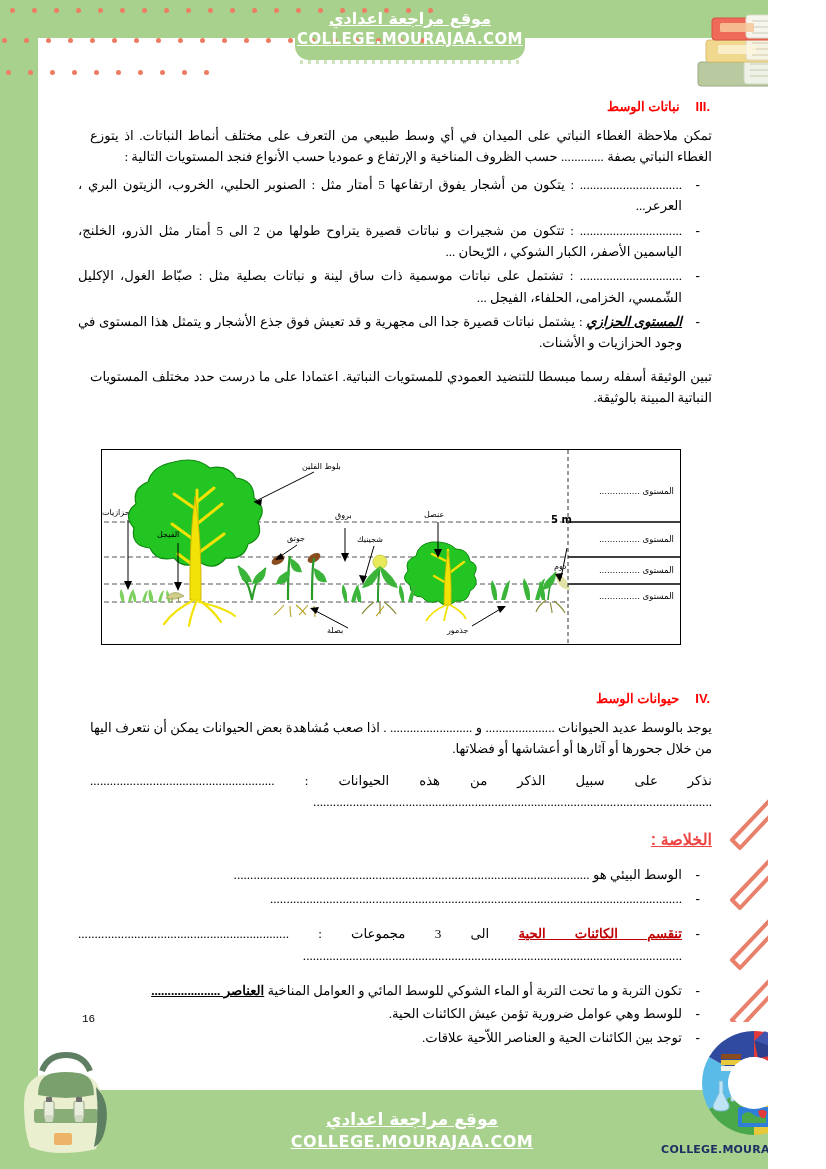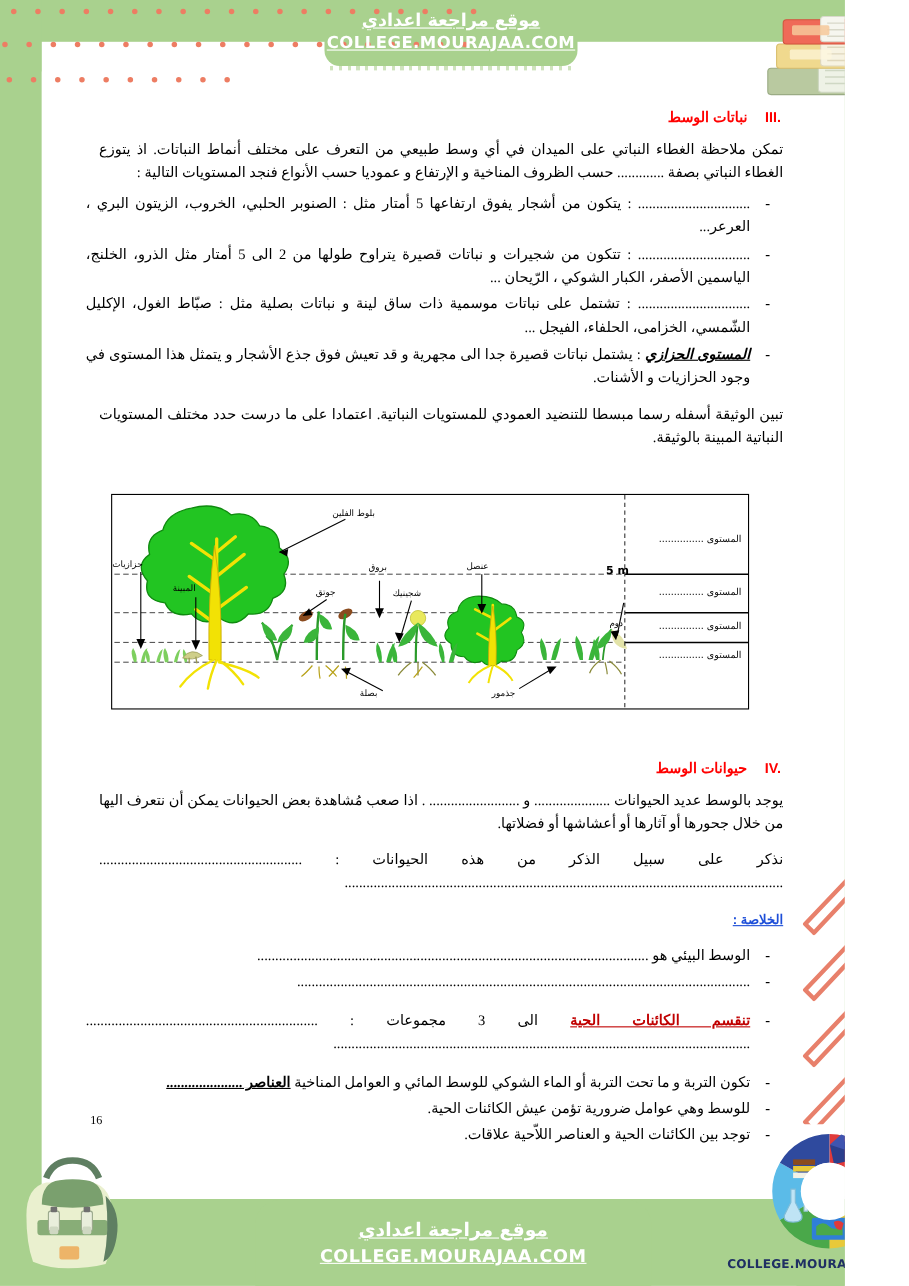--- a/index.html
+++ b/index.html
@@ -252,21 +252,21 @@
     font-family: "DejaVu Sans", sans-serif;
     font-size: 10px;
     font-weight: bold;
     direction: ltr;
     color: #000;
   }
 
   .page-number {
     position: absolute;
     left: 82px; top: 1013px;
-    font-family: Liberation Serif, serif;
+    font-family: Liberation Mono, monospace;
     font-size: 11px;
     color: #000;
     text-align: center;
   }
 </style>
 </head>
 <body>
 
 <div id="page">
 
@@ -505,42 +505,42 @@
     </svg>
 
     
     <div class="fig-txt" style="left:200px; top:12px;">بلوط الفلين</div>
     <div class="fig-txt" style="left:233px; top:61px;">بروق</div>
     <div class="fig-txt" style="left:185px; top:84px;">جوتق</div>
     <div class="fig-txt" style="left:255px; top:85px;">شجينيك</div>
     <div class="fig-txt" style="left:322px; top:60px;">عنصل</div>
     <div class="fig-txt" style="left:452px; top:84px;margin-top:28px;">دوم</div>
     <div class="fig-txt" style="left:0; top:58px;">حزازيات</div>
-    <div class="fig-txt" style="left:55px; top:80px;">المبينة</div>
+    <div class="fig-txt" style="left:55px; top:80px;">الفيجل</div>
     <div class="fig-txt" style="left:225px; top:176px;">بصلة</div>
     <div class="fig-txt" style="left:345px; top:176px;">جذمور</div>
     <div class="fig-scale" style="left:449px; top:64px;">5 m</div>
 
     <div class="level-label" style="top:36px;">المستوى ...............</div>
     <div class="level-label" style="top:84px;">المستوى ...............</div>
     <div class="level-label" style="top:115px;">المستوى ...............</div>
     <div class="level-label" style="top:141px;">المستوى ...............</div>
   </div>
 
   <div class="doc" style="top:688px;">
 
     <div class="sec-head">
       <span class="sec-num">IV.</span>
       <span class="sec-title">حيوانات الوسط</span>
     </div>
 
     <p class="para">يوجد بالوسط عديد الحيوانات ..................... و ......................... . اذا صعب مُشاهدة بعض الحيوانات يمكن أن نتعرف اليها من خلال جحورها أو آثارها أو أعشاشها أو فضلاتها.</p>
     <p class="para" style="margin-top:10px;">نذكر على سبيل الذكر من هذه الحيوانات : ........................................................ .........................................................................................................................</p>
 
-    <p class="para" style="margin-top:14px; color:#1d4ed8; font-weight:bold; font-family:'Liberation Sans', sans-serif; text-decoration:underline; font-size:12px;">الخلاصة :</p>
+    <p class="para" style="margin-top:14px; color:#ef4444; font-weight:bold; font-family:'Liberation Sans', sans-serif; text-decoration:underline; font-size:16px;">الخلاصة :</p>
 
     <ul class="dash" style="margin-top:8px;">
       <li style="margin-bottom:2px;margin-top:12px;">
         <span>الوسط البيئي هو ............................................................................................................</span>
       </li>
       <li style="list-style:none; margin-bottom:14px;">
         <span>.............................................................................................................................</span>
       </li>
       <li style="margin-bottom:14px;">
         <span class="ub" style="color:#c00000;">تنقسم الكائنات الحية</span><span> الى 3 مجموعات : ................................................................ ...................................................................................................................</span>

